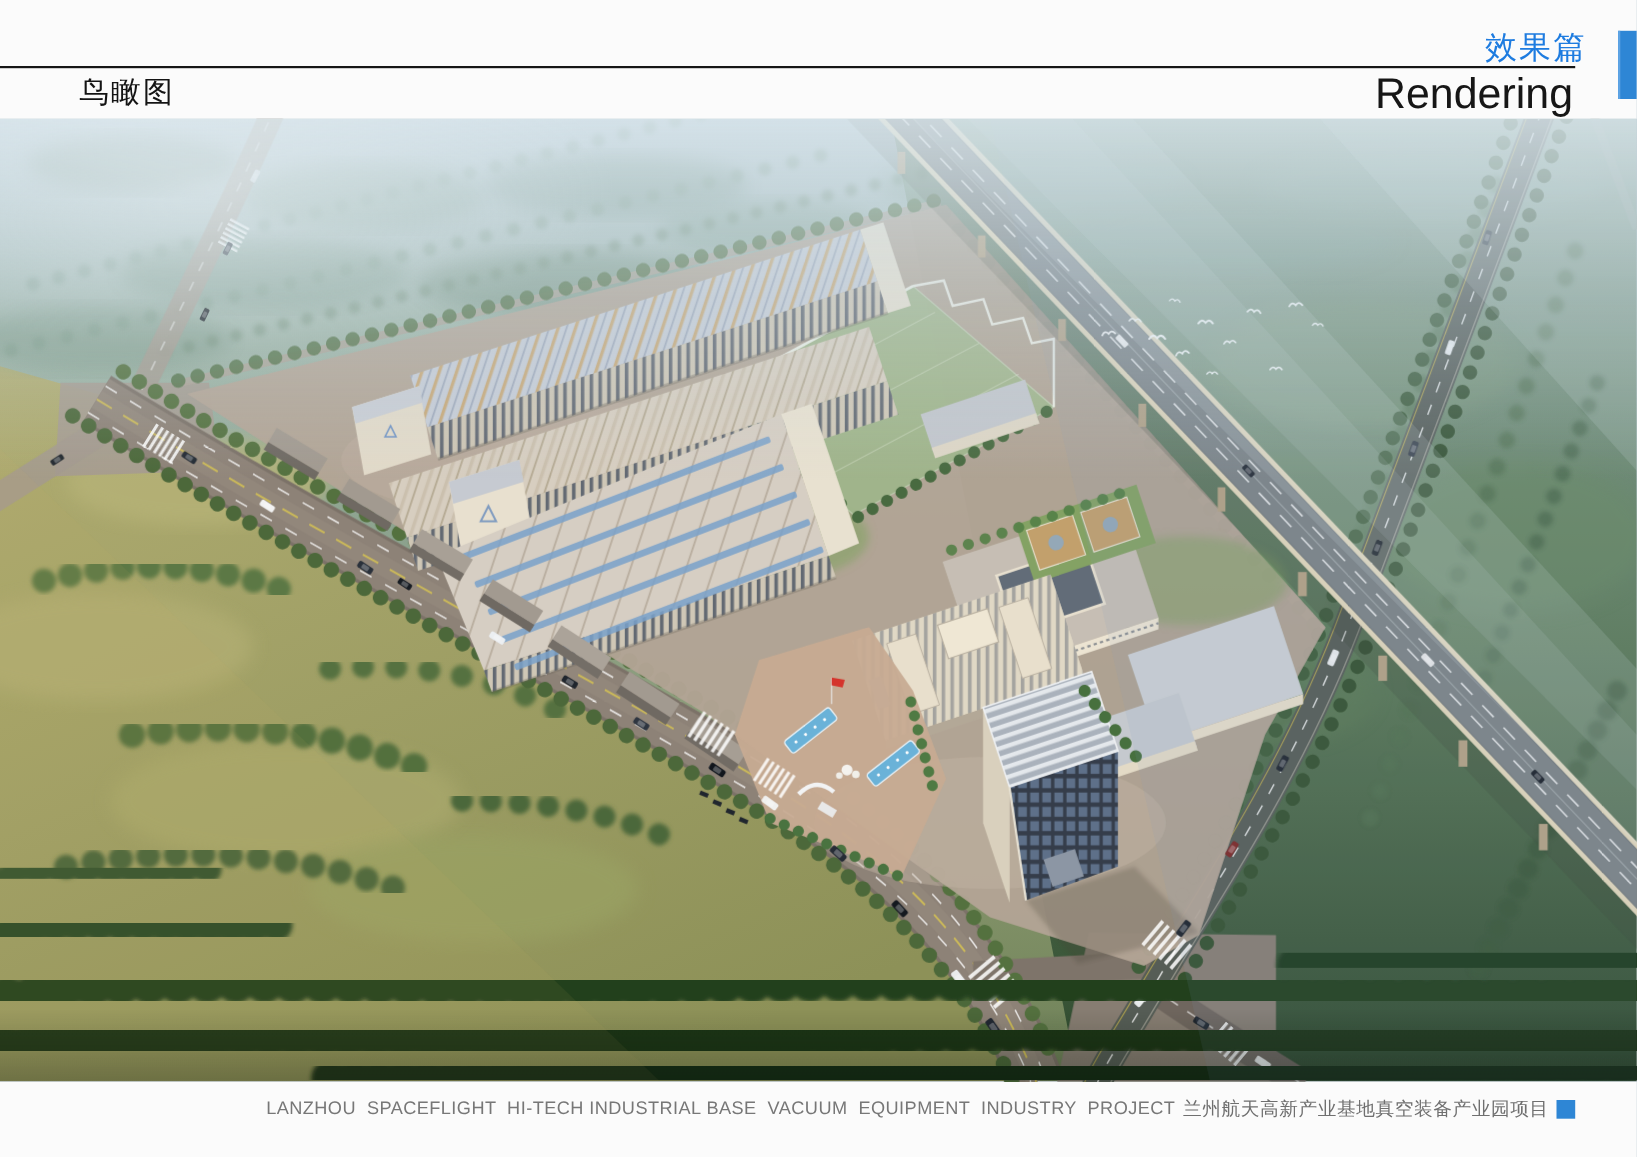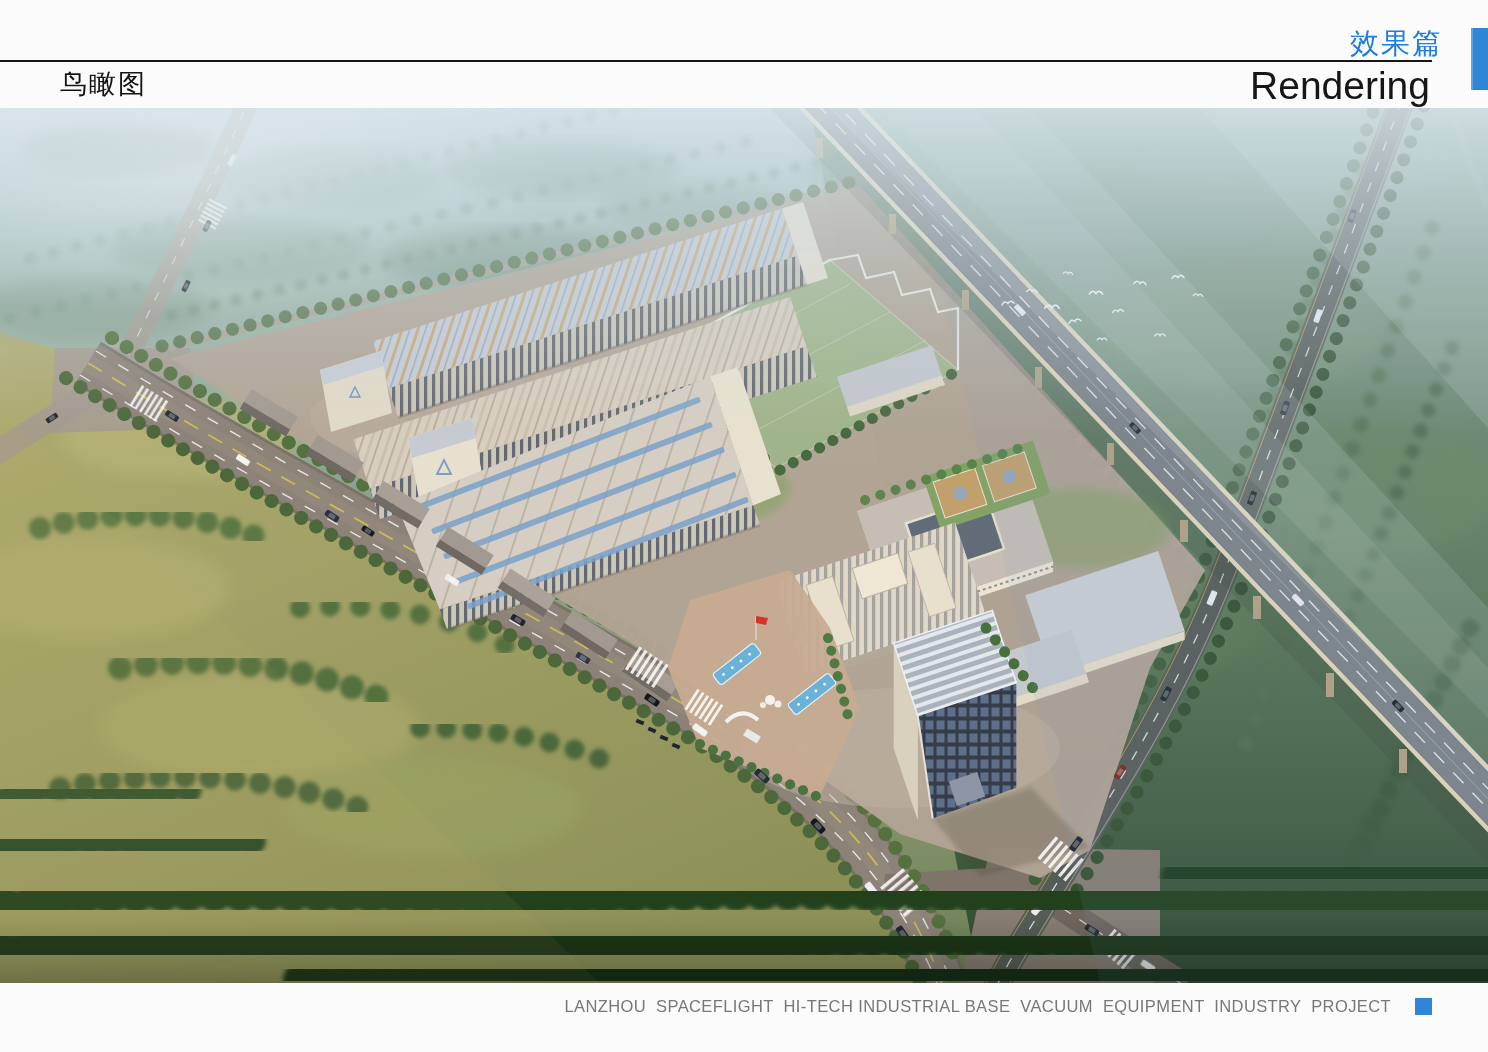--- a/index.html
+++ b/index.html
@@ -2,27 +2,27 @@
 <html><head>
 <meta charset="utf-8">
 <style>
   html,body{margin:0;padding:0;}
   body{
     width:1488px;height:1052px;position:relative;overflow:hidden;
     background:#fbfbfb;
     font-family:"Liberation Sans","DejaVu Sans",sans-serif;
   }
   .hdr-rule{position:absolute;left:0;top:60px;width:1432px;height:2px;background:#161616;}
-  .page-title{position:absolute;left:60px;top:66px;font-size:27px;color:#141414;letter-spacing:2px;font-weight:500;}
+  .page-title{position:absolute;left:72px;top:66px;font-size:27px;color:#141414;letter-spacing:2px;font-weight:500;}
   .album-zh{position:absolute;right:45px;top:24px;font-size:29px;color:#1e7ce0;letter-spacing:2px;}
   .album-en{position:absolute;right:58px;top:64px;font-size:39px;color:#161616;}
   .hdr-tab{position:absolute;right:0;top:28px;width:15px;height:62px;background:#2e86d5;border-left:2px solid #5ea4e4;}
   .figure{position:absolute;left:0;top:108px;width:1488px;height:875px;background:#a7bcc7;overflow:hidden;}
   .figure svg{display:block;}
-  .footer{position:absolute;top:997px;right:56px;display:flex;align-items:center;gap:24px;}
+  .footer{position:absolute;top:997px;right:56px;display:flex;align-items:center;gap:7px;}
   .footer .cap{font-size:16.5px;color:#777;letter-spacing:.4px;white-space:pre;}
   .footer .cap-zh{font-size:17px;color:#6f6f6f;letter-spacing:.5px;white-space:pre;}
   .footer .sq{width:17px;height:17px;background:#2e86d5;}
   .tr{fill:none;stroke-linecap:round;}
 </style>
 </head>
 <body>
 
 <div class="hdr-rule"></div>
 <div class="page-title">鸟瞰图</div>
@@ -483,14 +483,15 @@
   <polygon points="880,0 975,0 1488,560 1488,610" fill="#e6eff4" opacity=".1"></polygon>
   <ellipse cx="180" cy="60" rx="380" ry="150" fill="url(#radTL)"></ellipse>
   <polygon points="1200,0 1488,0 1488,320" fill="#dfeaf0" opacity=".15"></polygon>
   <rect y="810" width="1488" height="65" fill="url(#vig)"></rect>
 </g>
 </svg>
 </div>
 
 <div class="footer">
   <span class="cap">LANZHOU  SPACEFLIGHT  HI-TECH INDUSTRIAL BASE  VACUUM  EQUIPMENT  INDUSTRY  PROJECT</span>
+    <span class="cap-zh">兰州航天高新产业基地真空装备产业园项目</span>
   <span class="sq"></span>
 </div>
 
 </body></html>

